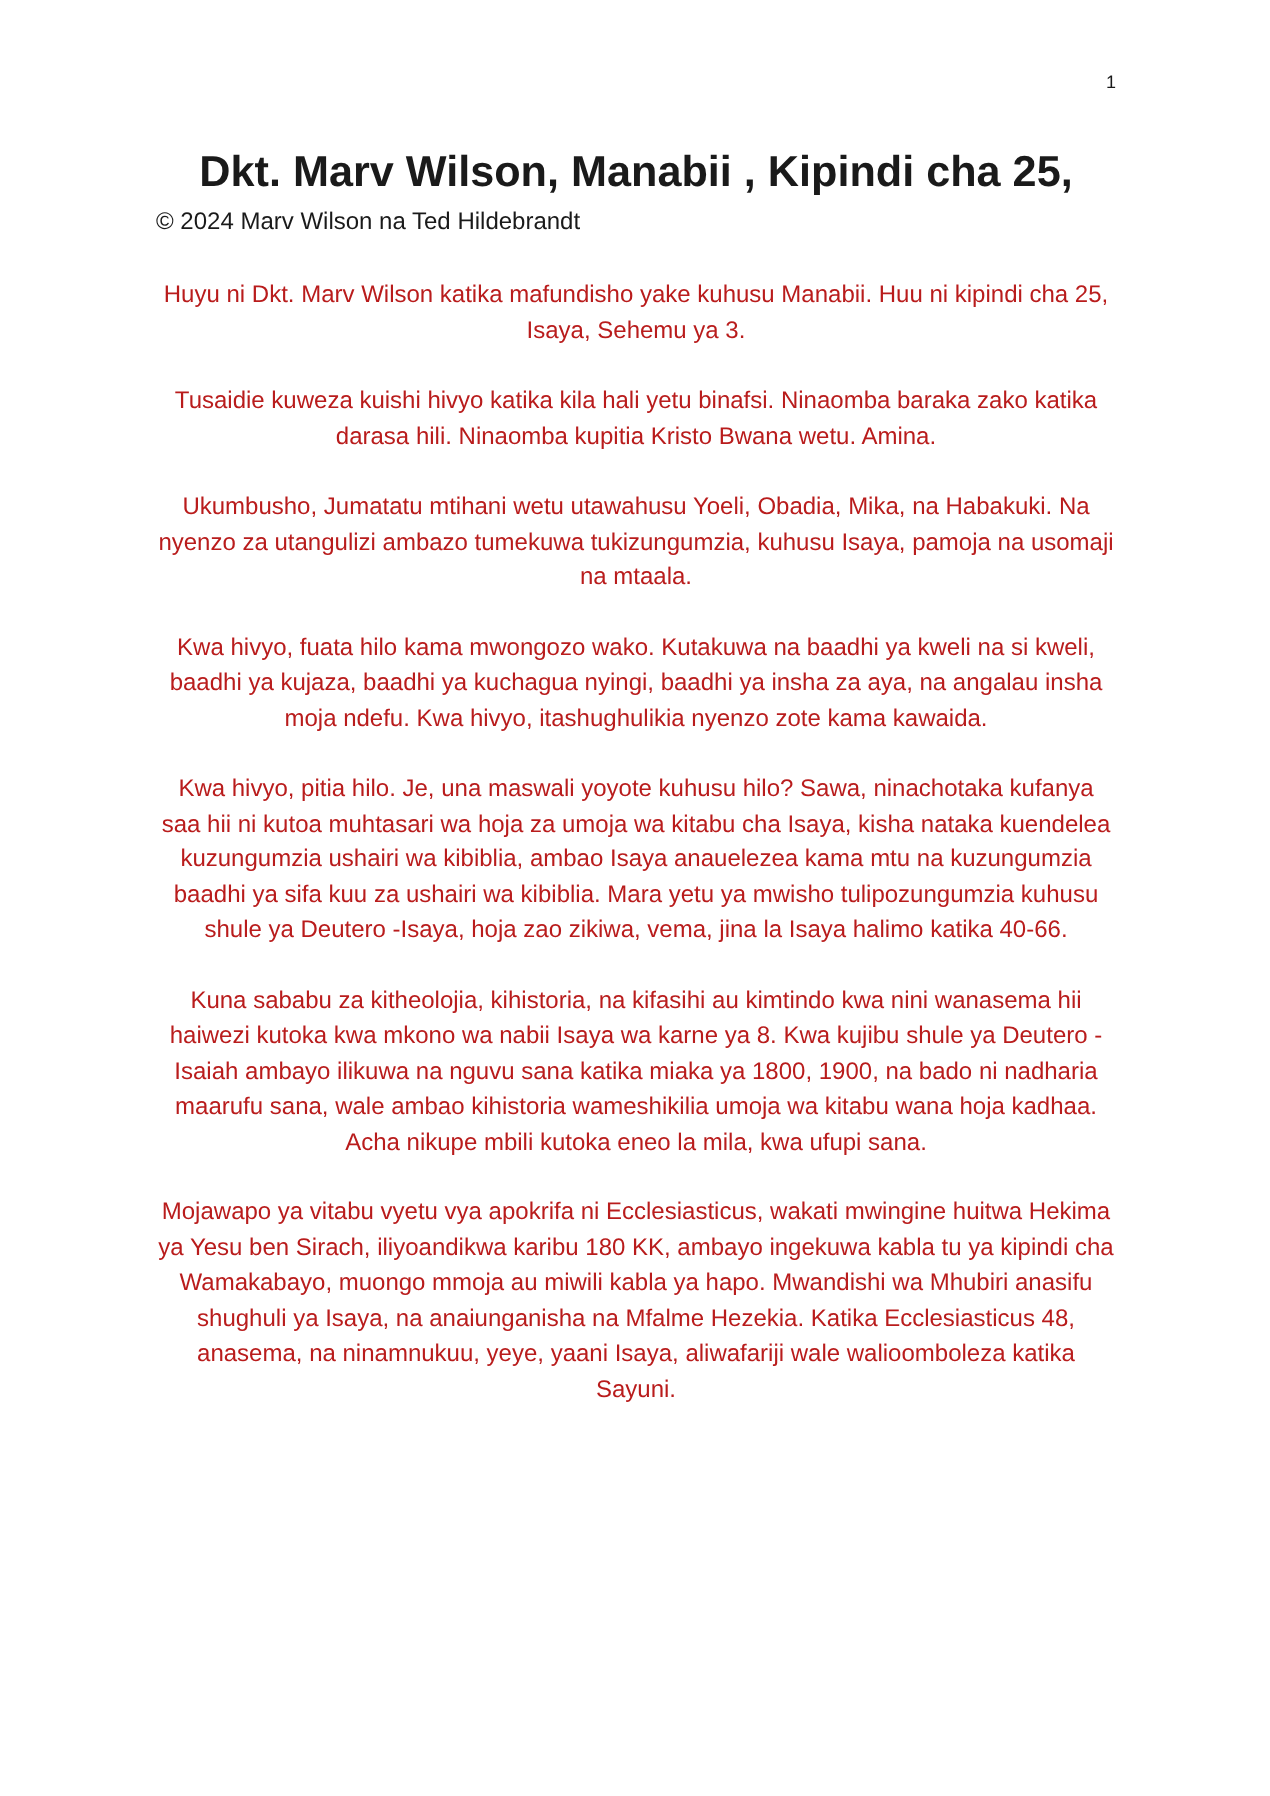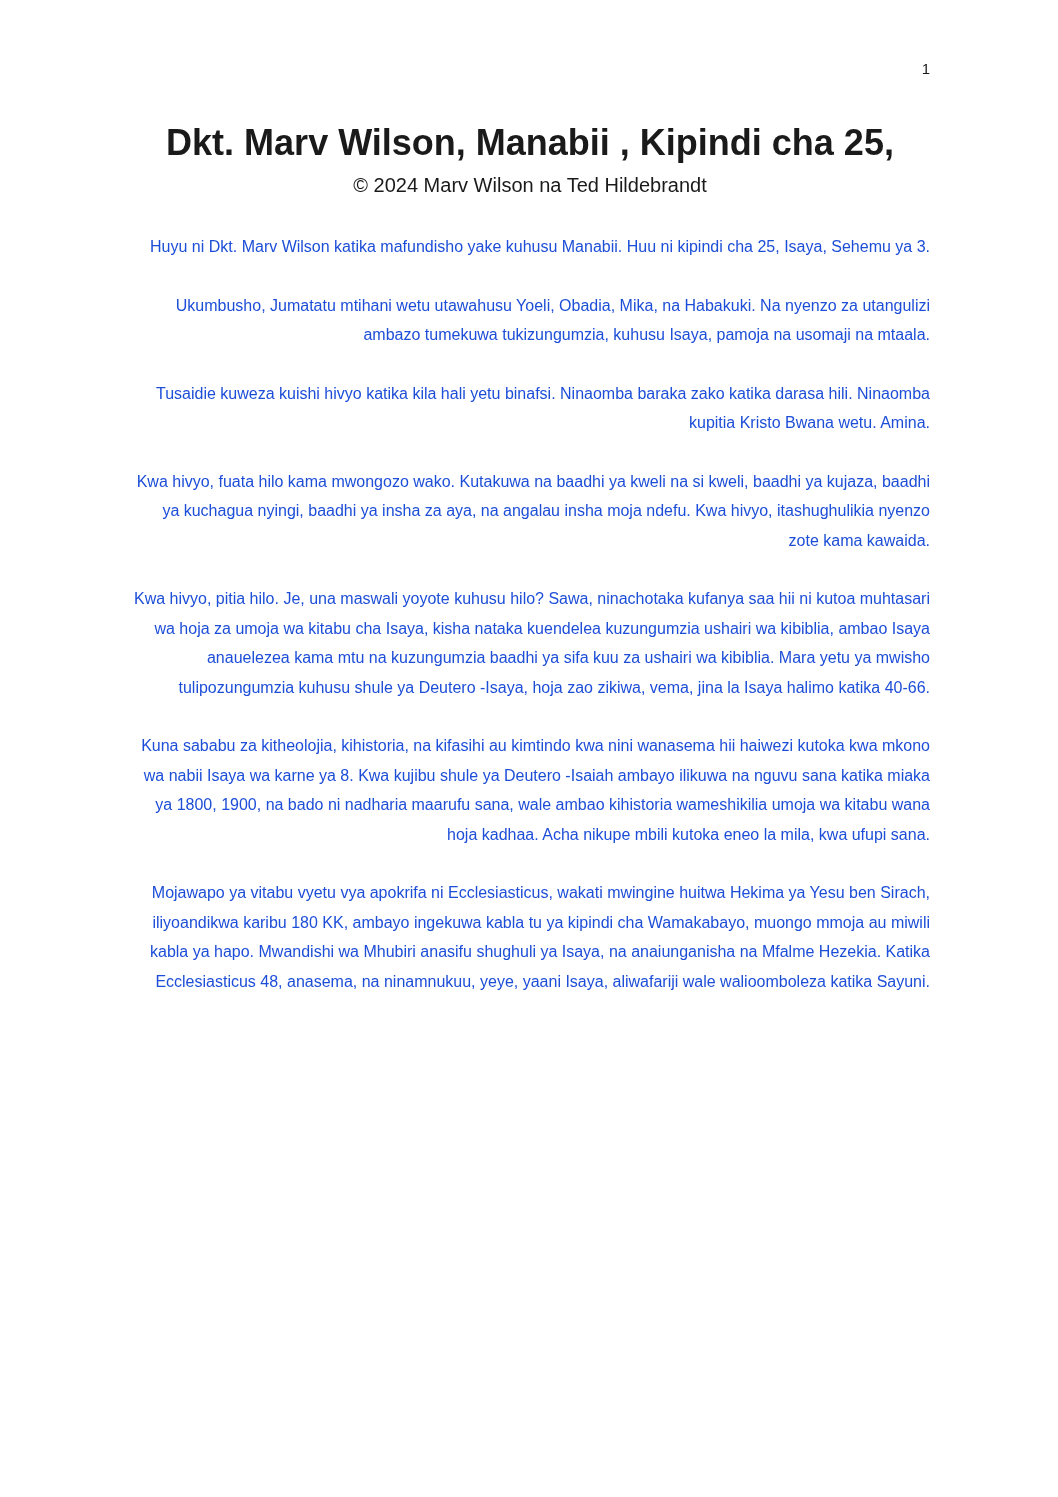--- a/index.html
+++ b/index.html
@@ -31,51 +31,51 @@
     text-align: center;
   }
   .title-line {
     font-size: 36px;
     font-weight: bold;
     line-height: 41px;
     color: #1a1a1a;
   }
   .copyright {
     margin-top: 9px;
-    text-align: center;
+    text-align: left;
     font-size: 20px;
     line-height: 26px;
     color: #1a1a1a;
   }
   .body-text {
     margin-top: 34px;
   }
   .para {
-    font-size: 16px;
+    font-size: 20px;
     line-height: 29.5px;
     margin: 0 0 29px 0;
-    text-align: right;
-    color: #1d4ed8;
+    text-align: center;
+    color: #b91c1c;
   }
 </style>
 </head>
 <body>
 
 <div class="page">
 
   <div class="page-number">1</div>
 
   <div class="title-block">
     <div class="title-line">Dkt. Marv Wilson, Manabii , Kipindi cha 25,</div>
     <div class="copyright">© 2024 Marv Wilson na Ted Hildebrandt</div>
   </div>
 
   <div class="body-text">
       <p class="para">Huyu ni Dkt. Marv Wilson katika mafundisho yake kuhusu Manabii. Huu ni kipindi cha 25, Isaya, Sehemu ya 3.</p>
+      <p class="para">Tusaidie kuweza kuishi hivyo katika kila hali yetu binafsi. Ninaomba baraka zako katika darasa hili. Ninaomba kupitia Kristo Bwana wetu. Amina.</p>
       <p class="para">Ukumbusho, Jumatatu mtihani wetu utawahusu Yoeli, Obadia, Mika, na Habakuki. Na nyenzo za utangulizi ambazo tumekuwa tukizungumzia, kuhusu Isaya, pamoja na usomaji na mtaala.</p>
-      <p class="para">Tusaidie kuweza kuishi hivyo katika kila hali yetu binafsi. Ninaomba baraka zako katika darasa hili. Ninaomba kupitia Kristo Bwana wetu. Amina.</p>
       <p class="para">Kwa hivyo, fuata hilo kama mwongozo wako. Kutakuwa na baadhi ya kweli na si kweli, baadhi ya kujaza, baadhi ya kuchagua nyingi, baadhi ya insha za aya, na angalau insha moja ndefu. Kwa hivyo, itashughulikia nyenzo zote kama kawaida.</p>
       <p class="para">Kwa hivyo, pitia hilo. Je, una maswali yoyote kuhusu hilo? Sawa, ninachotaka kufanya saa hii ni kutoa muhtasari wa hoja za umoja wa kitabu cha Isaya, kisha nataka kuendelea kuzungumzia ushairi wa kibiblia, ambao Isaya anauelezea kama mtu na kuzungumzia baadhi ya sifa kuu za ushairi wa kibiblia. Mara yetu ya mwisho tulipozungumzia kuhusu shule ya Deutero -Isaya, hoja zao zikiwa, vema, jina la Isaya halimo katika 40-66.</p>
       <p class="para">Kuna sababu za kitheolojia, kihistoria, na kifasihi au kimtindo kwa nini wanasema hii haiwezi kutoka kwa mkono wa nabii Isaya wa karne ya 8. Kwa kujibu shule ya Deutero -Isaiah ambayo ilikuwa na nguvu sana katika miaka ya 1800, 1900, na bado ni nadharia maarufu sana, wale ambao kihistoria wameshikilia umoja wa kitabu wana hoja kadhaa. Acha nikupe mbili kutoka eneo la mila, kwa ufupi sana.</p>
       <p class="para">Mojawapo ya vitabu vyetu vya apokrifa ni Ecclesiasticus, wakati mwingine huitwa Hekima ya Yesu ben Sirach, iliyoandikwa karibu 180 KK, ambayo ingekuwa kabla tu ya kipindi cha Wamakabayo, muongo mmoja au miwili kabla ya hapo. Mwandishi wa Mhubiri anasifu shughuli ya Isaya, na anaiunganisha na Mfalme Hezekia. Katika Ecclesiasticus 48, anasema, na ninamnukuu, yeye, yaani Isaya, aliwafariji wale walioomboleza katika Sayuni.</p>
     </div>
 
 </div>
 
 </body></html>

